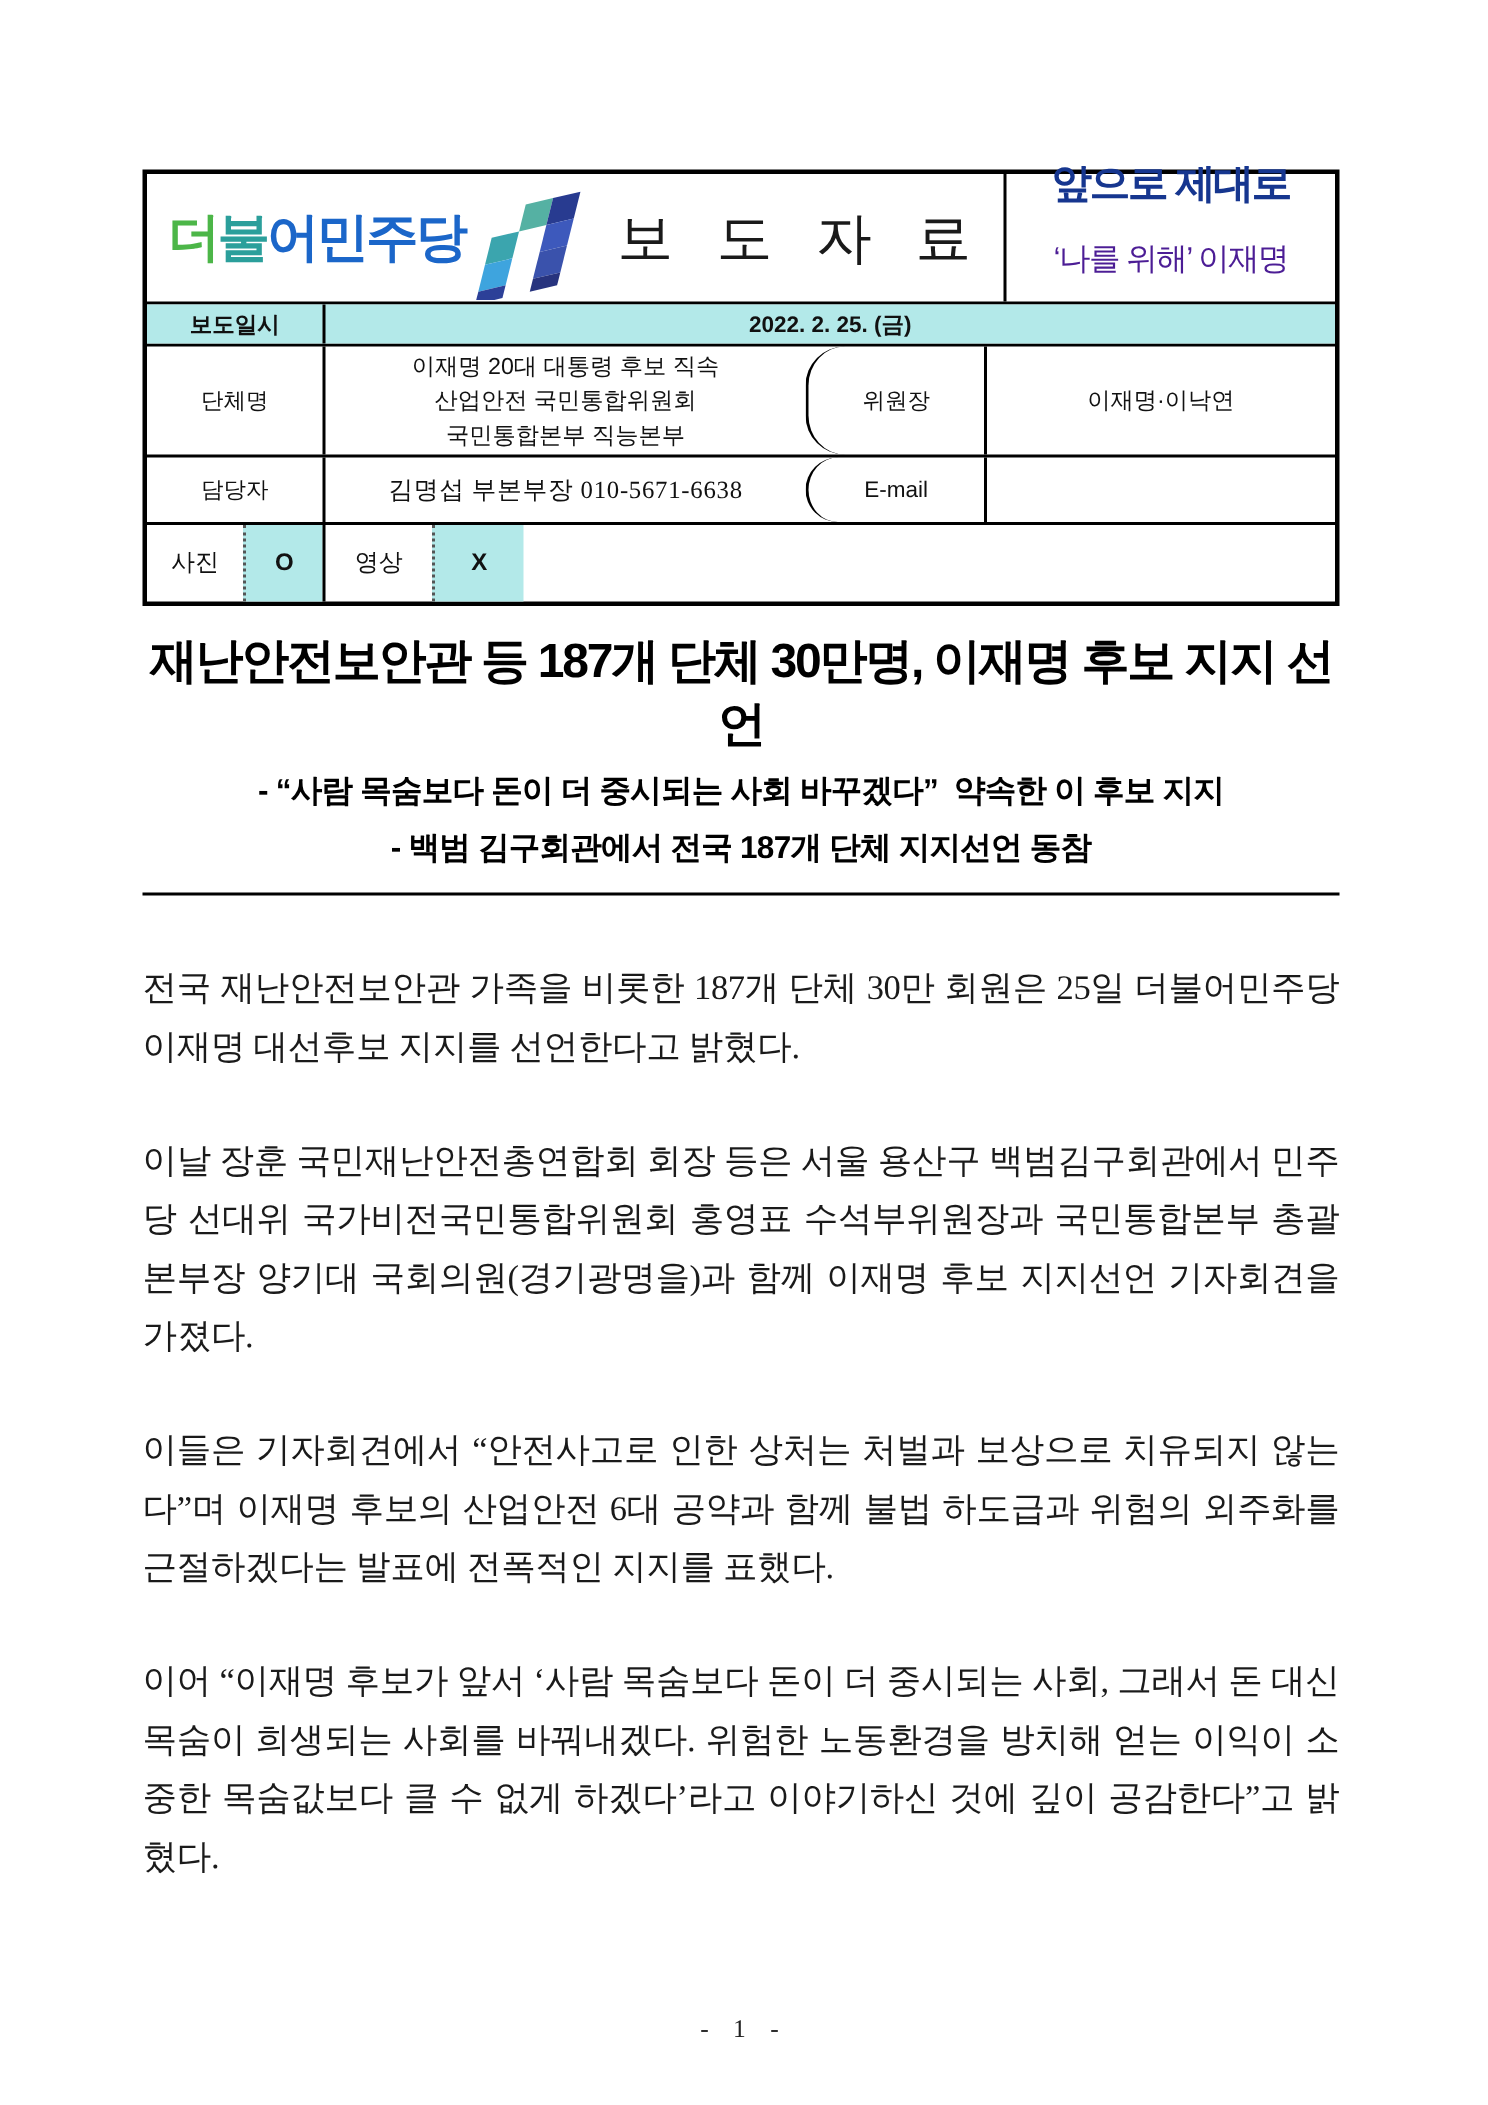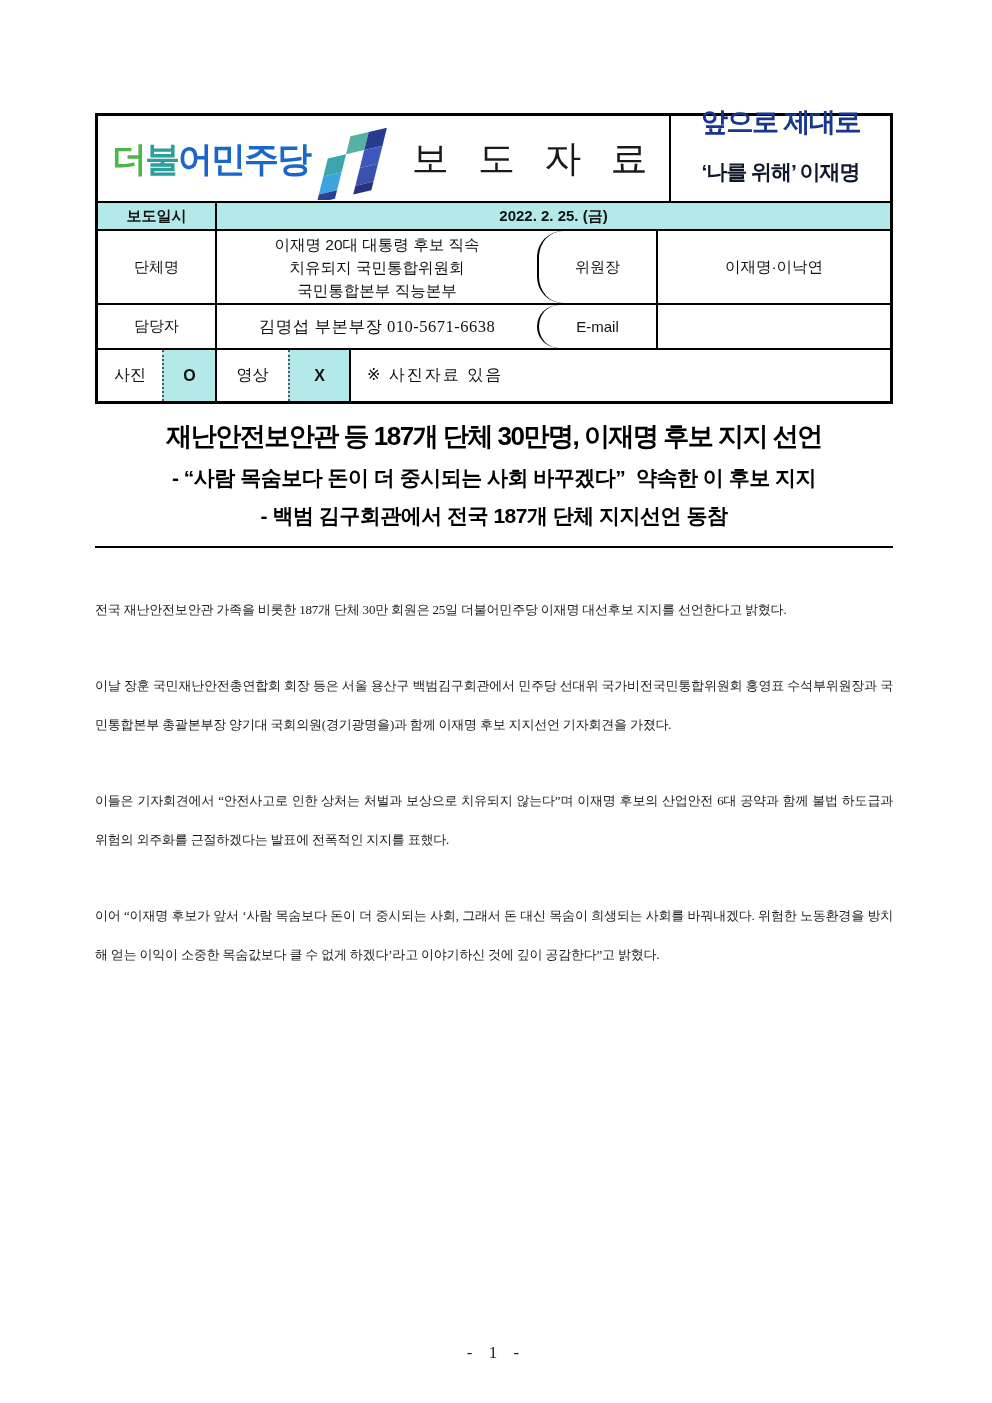--- a/index.html
+++ b/index.html
@@ -27,21 +27,21 @@
   .logo-cell { width: 292px; display: flex; align-items: center; padding-left: 14px; }
   .wordmark { font-size: 35px; font-weight: 900; letter-spacing: -2px; line-height: 1; white-space: nowrap; }
   .wm1 { color: #4cb648; }
   .wm2 { color: #2b9f9b; }
   .wm3 { color: #1b66c9; }
   .flag { margin-left: 2px; margin-top: -4px; }
   .doctype-cell { flex: 1; font-family: "Liberation Serif", "DejaVu Serif", serif;
     font-size: 37px; letter-spacing: 10px; color: #1a1a1a; padding-left: 10px; }
   .slogan-cell { width: 221px; flex-direction: column; justify-content: center; gap: 20px; }
   .slogan1 { color: #16368f; font-size: 27px; font-weight: 900; letter-spacing: -1.5px; line-height: 1.05; }
-  .slogan2 { color: #0f172a; font-size: 21px; font-weight: 700; letter-spacing: -1px; margin-top: 2px; }
+  .slogan2 { color: #4c1d95; font-size: 21px; font-weight: 400; letter-spacing: -1px; margin-top: 2px; }
   .slogan-underline { width: 186px; height: 3px; margin-top: 3px;
     background: linear-gradient(90deg, #16368f 0%, #16368f 57%, #2fb0c7 57%, #2fb0c7 100%); }
 
   .release-row { height: 28px; font-size: 15px; }
   .c1 { width: 117px; }
   .c2 { width: 322px; }
   .c3 { width: 119px; border-radius: 26px; }
   .c4 { flex: 1; }
   .lbl { font-size: 15px; }
   .bold { font-weight: 700; }
@@ -54,28 +54,28 @@
 
   .media-row { height: 53px; font-size: 16px; }
   .m-photo { width: 64px; }
   .m-o { width: 53px; border-left: 2px dotted #555; }
   .m-video { width: 73px; border-left: 2px solid #000; }
   .m-x { width: 61px; border-left: 2px dotted #555; }
   .m-note { flex: 1; border-left: 2px solid #000; justify-content: flex-start; padding-left: 16px; letter-spacing: 2px; }
 
   
   .headline { margin-top: 16px; text-align: center; }
-  .title { font-size: 26px; font-weight: 900; letter-spacing: -1.5px; color: #000; line-height: 1.3; }
+  .title { font-size: 32px; font-weight: 900; letter-spacing: -1.5px; color: #000; line-height: 1.3; }
   .subtitle { font-size: 21px; font-weight: 800; letter-spacing: -0.5px; color: #000;
     margin-top: 10px; white-space: pre-wrap; }
   .headline-rule { border: none; border-top: 2.5px solid #000; margin-top: 16px; }
 
   
   .body-text { margin-top: 42px; font-family: "Liberation Serif", "DejaVu Serif", serif;
-    font-size: 13px; color: #1a1a1a; }
+    font-size: 23px; color: #1a1a1a; }
   .body-text p { line-height: 39px; text-align: justify; margin-bottom: 37px; letter-spacing: -0.2px; }
 
   
   .footer { position: absolute; left: 0; bottom: 40px; width: 100%; text-align: center;
     font-family: "Liberation Serif", "DejaVu Serif", serif; font-size: 17px; letter-spacing: 6px; color: #222; }
 </style>
 </head>
 <body>
 
 <div class="page">
@@ -110,41 +110,40 @@
       <div class="trow release-row">
         <div class="cell c1 teal bold">보도일시</div>
         <div class="cell c4 teal bold bl">2022. 2. 25. (금)</div>
       </div>
 
       <div class="trow org-row">
         <div class="cell c1 lbl">단체명</div>
         <div class="cell c2 bl org-lines">
           <div>
             <div>이재명 20대 대통령 후보 직속</div>
-            <div>치유되지 국민통합위원회</div>
+            <div>산업안전 국민통합위원회</div>
             <div>국민통합본부 직능본부</div>
           </div>
         </div>
         <div class="cell c3 lbl bl">위원장</div>
         <div class="cell c4 bl">이재명·이낙연</div>
       </div>
 
       <div class="trow contact-row">
         <div class="cell c1 lbl">담당자</div>
         <div class="cell c2 bl contact-val">김명섭 부본부장 010-5671-6638</div>
         <div class="cell c3 lbl bl">E-mail</div>
         <div class="cell c4 bl"></div>
       </div>
 
       <div class="trow media-row">
         <div class="cell m-photo">사진</div>
         <div class="cell m-o teal bold">O</div>
         <div class="cell m-video">영상</div>
         <div class="cell m-x teal bold">X</div>
-        <div class="cell m-note">※ 사진자료 있음</div>
       </div>
 
     </div>
 
     <div class="headline">
       <div class="title">재난안전보안관 등 187개 단체 30만명, 이재명 후보 지지 선언</div>
       <div class="subtitle">- “사람 목숨보다 돈이 더 중시되는 사회 바꾸겠다”  약속한 이 후보 지지</div>
       <div class="subtitle">- 백범 김구회관에서 전국 187개 단체 지지선언 동참</div>
       <hr class="headline-rule">
     </div>

